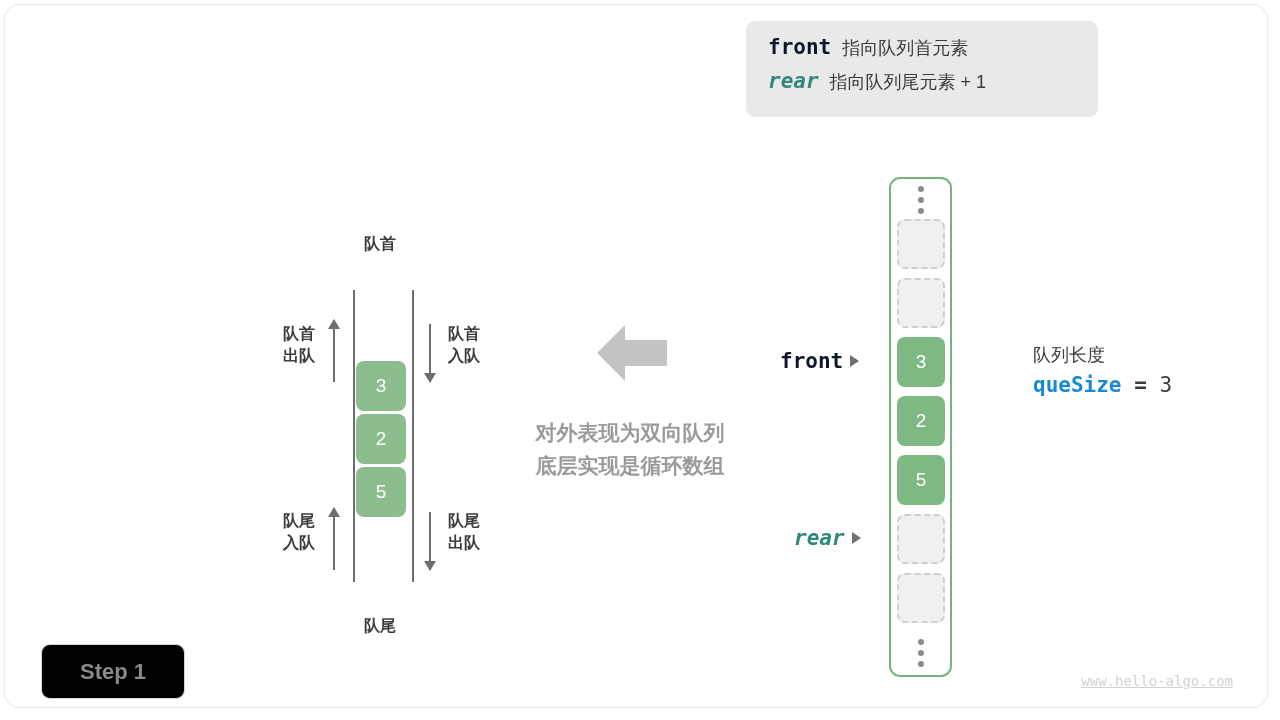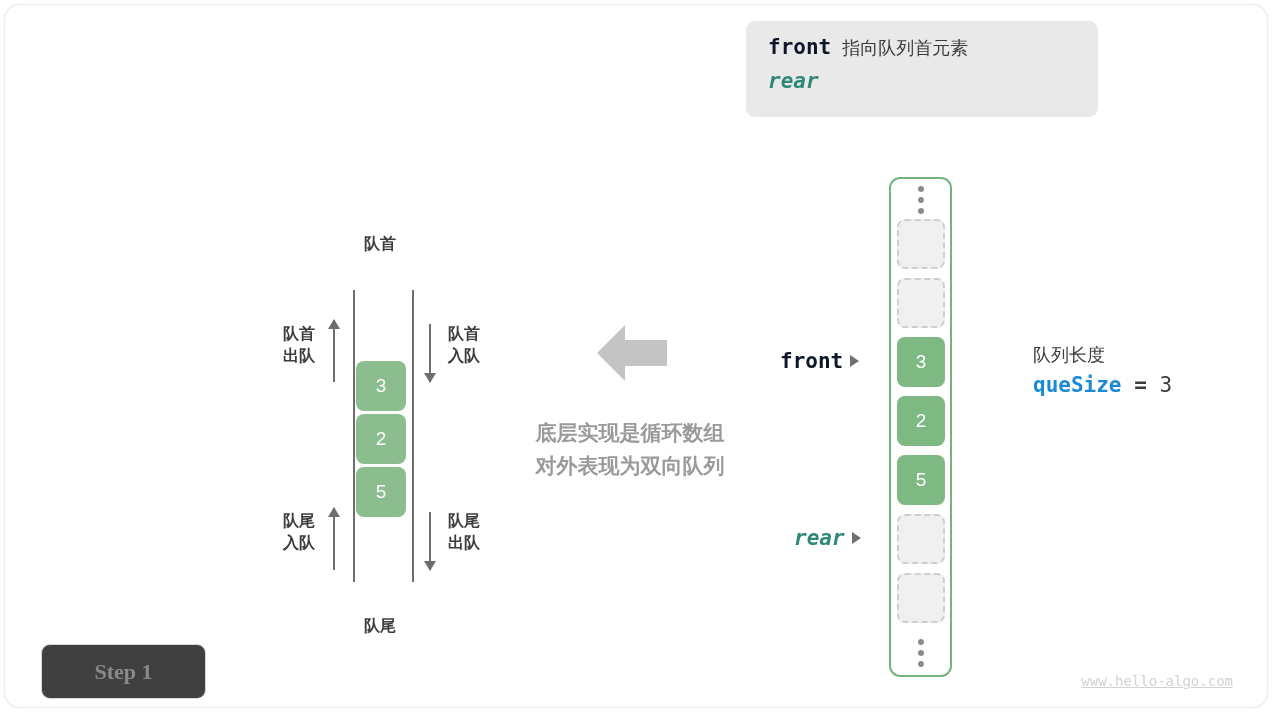--- a/index.html
+++ b/index.html
@@ -223,29 +223,29 @@
     font-family: "Liberation Sans", "DejaVu Sans", sans-serif;
     line-height: 1.55;
     white-space: nowrap;
   }
 
   
   .step-badge {
     position: absolute;
     left: 36px;
     top: 639px;
-    width: 165px;
+    width: 144px;
     height: 55px;
     border: 1px solid #d8d8d8;
     border-radius: 9px;
-    background: #404040;
+    background: #000000;
     display: flex;
     align-items: center;
     justify-content: center;
-    font-family: Liberation Serif, serif;
+    font-family: Liberation Sans, sans-serif;
     font-weight: bold;
     font-size: 22px;
     color: #8a8a8a;
     box-sizing: border-box;
   }
   .footer {
     position: absolute;
     right: 34px;
     bottom: 18px;
     font-family: "DejaVu Sans Mono", "Liberation Mono", monospace;
@@ -259,20 +259,21 @@
 
 <div class="frame">
 
   <div class="note-box">
     <div class="note-line">
       <span class="mono c-front">front</span>
       <span class="cn-txt">指向队列首元素</span>
     </div>
     <div class="note-line">
       <span class="mono c-rear">rear</span>
+      <span class="cn-txt">指向队列尾元素 + 1</span>
     </div>
   </div>
 
 
   <div class="array-box"></div>
 
   <div class="dots" style="left:884px; top:181px;">
     <i></i>
       <i></i>
       <i></i>
@@ -376,20 +377,20 @@
       <span class="head-down"></span>
   </div>
 
   <div class="big-arrow">
     <svg width="70" height="60" viewBox="0 0 70 60" xmlns="http://www.w3.org/2000/svg">
       <polygon points="0,30 28,2 28,17 70,17 70,43 28,43 28,58" fill="#c4c4c4"></polygon>
     </svg>
   </div>
 
   <div class="caption">
+    <div>对外表现为双向队列</div>
     <div>底层实现是循环数组</div>
-    <div>对外表现为双向队列</div>
   </div>
 
   <div class="step-badge">Step 1</div>
   <div class="footer">www.hello-algo.com</div>
 
 </div>
 
 </body></html>

